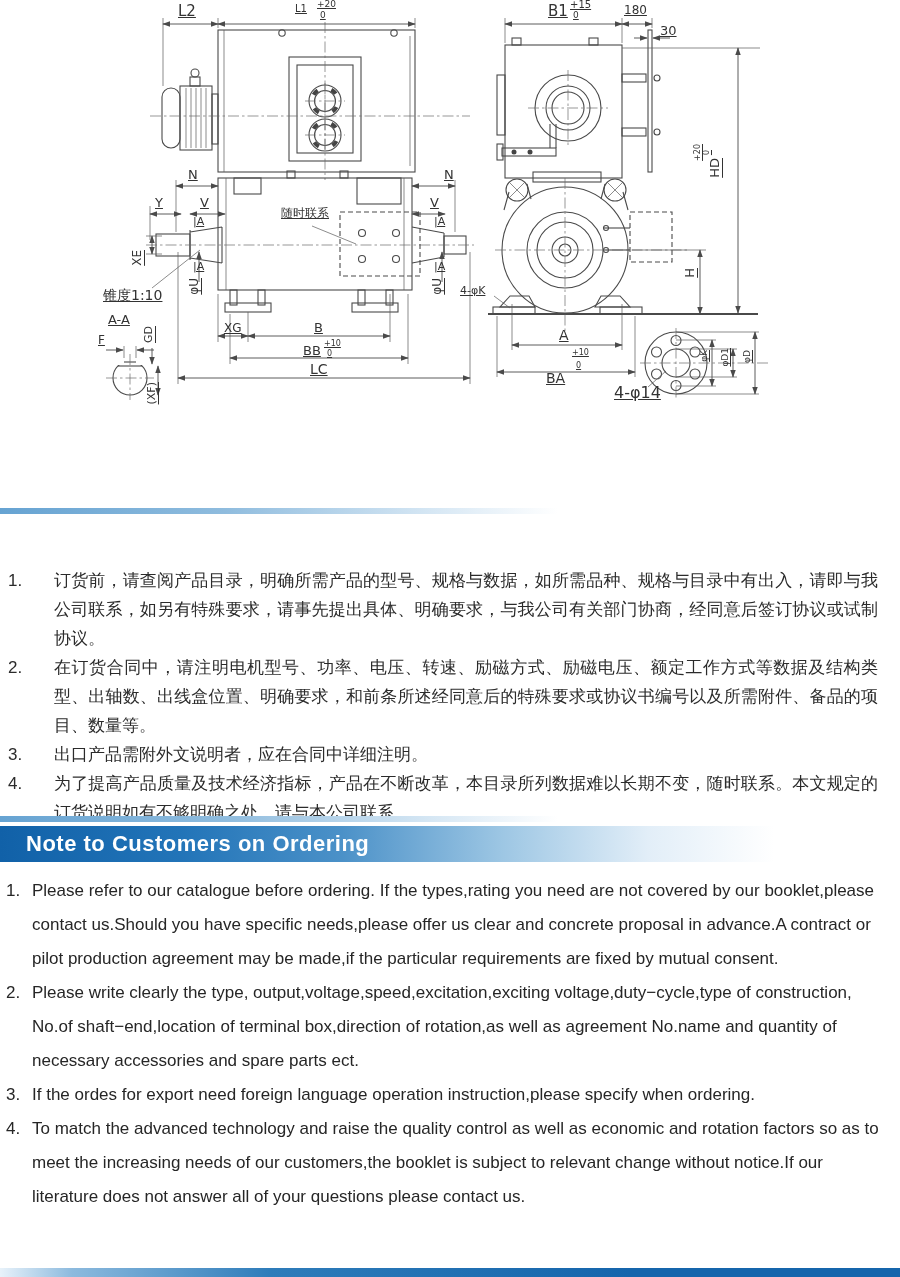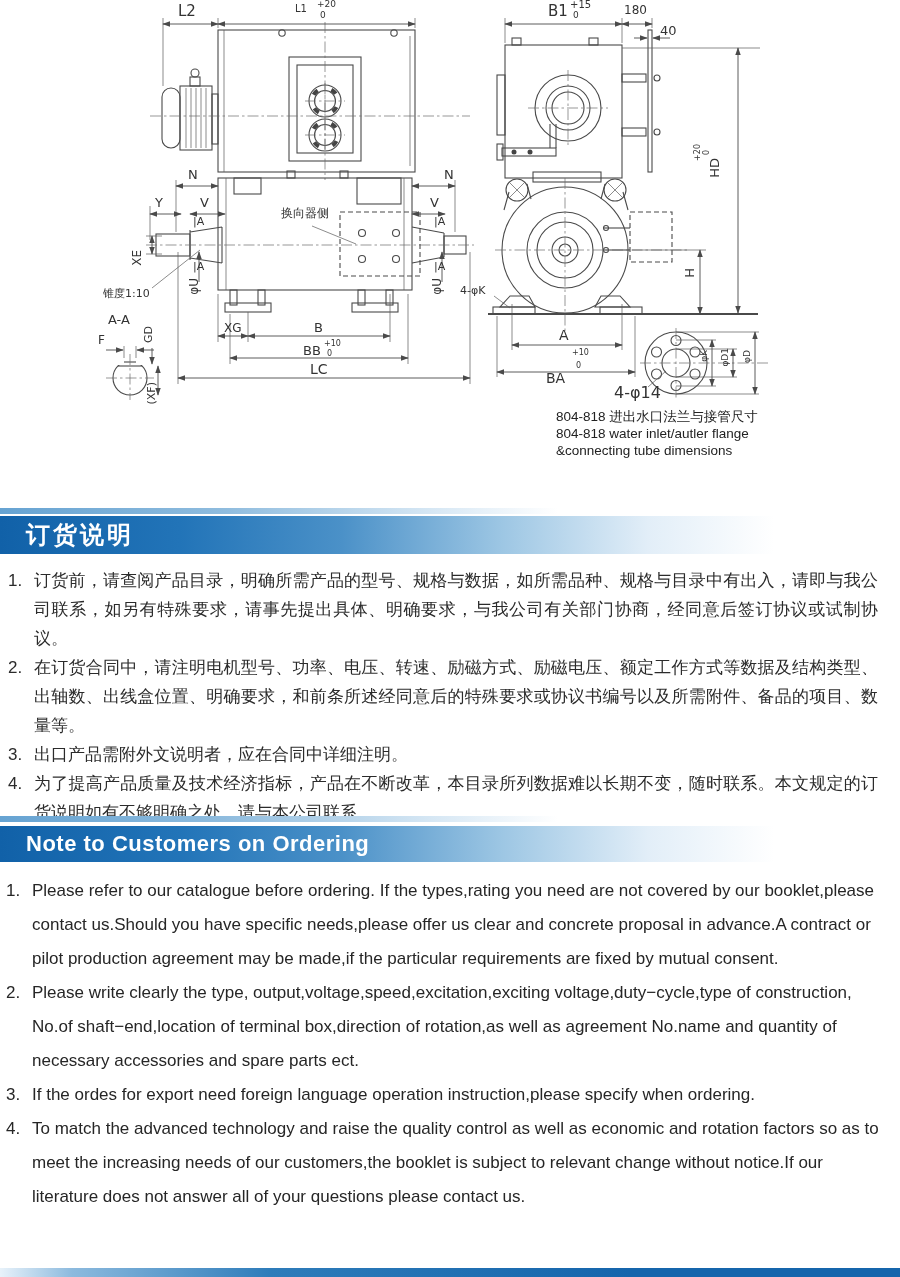--- a/index.html
+++ b/index.html
@@ -2,21 +2,21 @@
 <html><head>
 <meta charset="utf-8">
 <style>
   html,body{margin:0;padding:0;background:#fff;}
   .page{position:relative;width:900px;height:1277px;background:#fff;overflow:hidden;
         font-family:"Liberation Sans","DejaVu Sans",sans-serif;color:#2b2b2b;}
   
   .drawing{position:absolute;top:0;left:0;width:900px;height:505px;}
   .drawing svg{position:absolute;top:0;left:0;}
   .lbl{position:absolute;font-family:"DejaVu Sans",sans-serif;color:#333;
-       white-space:nowrap;line-height:1;}
+       white-space:nowrap;line-height:1;text-decoration:underline;}
   .vert{writing-mode:vertical-rl;transform:rotate(180deg);}
   .caption{position:absolute;left:556px;top:408px;font-size:13.5px;color:#222;line-height:17px;}
   .caption .c1{font-weight:500;}
   
   .ln{fill:none;stroke:#4a4a4a;stroke-width:1.1;}
   .thin{fill:none;stroke:#5a5a5a;stroke-width:0.7;}
   .dim{fill:none;stroke:#4a4a4a;stroke-width:0.9;}
   .dash{stroke-dasharray:5 3;}
   .cl{fill:none;stroke:#6a6a6a;stroke-width:0.7;stroke-dasharray:11 3 2.5 3;}
   
@@ -28,21 +28,21 @@
   .strip-zh{top:508px;}  .bar-zh{top:516px;height:38px;}
   .bar-zh span{font-size:24px;line-height:38px;letter-spacing:3px;}
   .strip-en{top:816px;}  .bar-en{top:826px;height:36px;}
   .bar-en span{font-size:22px;line-height:36px;letter-spacing:0.5px;}
   
   ol.list{list-style:none;margin:0;padding:0;position:absolute;}
   ol.list li{display:flex;}
   ol.list .num{flex:0 0 26px;}
   ol.list .txt{flex:1;}
   .zh-list{top:566px;left:8px;right:22px;font-size:17px;line-height:29px;}
-  .zh-list .txt{text-align:justify;}
+  .zh-list .txt{text-align:justify;margin-left:20px;}
   .en-list{top:874px;left:6px;right:16px;font-size:17px;line-height:34px;color:#262626;}
   
   .footer-bar{position:absolute;left:0;bottom:0;width:100%;height:9px;
      background:linear-gradient(90deg,#e8f2fa 0%,#8cbade 8%,#2e7cba 30%,#1565ac 70%,#1565ac 100%);}
 </style>
 </head>
 <body>
 
 <div class="page">
 
@@ -273,39 +273,39 @@
 
     <span class="lbl" style="left:178px;top:4px;font-size:15px">L2</span>
     <span class="lbl" style="left:295px;top:4px;font-size:10px">L1</span>
     <span class="lbl" style="left:317px;top:0px;font-size:9px">+20</span>
     <span class="lbl" style="left:320px;top:11px;font-size:9px">0</span>
 
     <span class="lbl" style="left:548px;top:4px;font-size:15px">B1</span>
     <span class="lbl" style="left:570px;top:0px;font-size:10px">+15</span>
     <span class="lbl" style="left:573px;top:11px;font-size:9px">0</span>
     <span class="lbl" style="left:624px;top:4px;font-size:12px">180</span>
-    <span class="lbl" style="left:660px;top:24px;font-size:13px">40</span>
+    <span class="lbl" style="left:660px;top:24px;font-size:13px">30</span>
     <span class="lbl vert" style="left:694px;top:144px;font-size:8px">+20</span>
     <span class="lbl vert" style="left:703px;top:150px;font-size:8px">0</span>
     <span class="lbl vert" style="left:708px;top:158px;font-size:13px">HD</span>
 
     <span class="lbl" style="left:188px;top:168px;font-size:13px">N</span>
     <span class="lbl" style="left:444px;top:168px;font-size:13px">N</span>
     <span class="lbl" style="left:155px;top:196px;font-size:13px">Y</span>
     <span class="lbl" style="left:200px;top:196px;font-size:13px">V</span>
     <span class="lbl" style="left:430px;top:196px;font-size:13px">V</span>
     <span class="lbl" style="left:193px;top:216px;font-size:11px">|A</span>
     <span class="lbl" style="left:193px;top:261px;font-size:11px">|A</span>
     <span class="lbl" style="left:434px;top:216px;font-size:11px">|A</span>
     <span class="lbl" style="left:434px;top:261px;font-size:11px">|A</span>
     <span class="lbl vert" style="left:131px;top:250px;font-size:12px">XE</span>
     <span class="lbl vert" style="left:188px;top:278px;font-size:12px">φU</span>
     <span class="lbl vert" style="left:431px;top:278px;font-size:12px">φU</span>
-    <span class="lbl" style="left:281px;top:207px;font-size:12px">换向器侧</span>
-    <span class="lbl" style="left:103px;top:288px;font-size:11px">锥度1:10</span>
+    <span class="lbl" style="left:281px;top:207px;font-size:12px">随时联系</span>
+    <span class="lbl" style="left:103px;top:288px;font-size:14px">锥度1:10</span>
     <span class="lbl" style="left:108px;top:313px;font-size:13px">A-A</span>
     <span class="lbl" style="left:98px;top:334px;font-size:12px">F</span>
     <span class="lbl vert" style="left:143px;top:326px;font-size:11px">GD</span>
     <span class="lbl vert" style="left:146px;top:382px;font-size:11px">(XF)</span>
     <span class="lbl" style="left:224px;top:322px;font-size:12px">XG</span>
     <span class="lbl" style="left:314px;top:321px;font-size:13px">B</span>
     <span class="lbl" style="left:303px;top:344px;font-size:13px">BB</span>
     <span class="lbl" style="left:324px;top:340px;font-size:8px">+10</span>
     <span class="lbl" style="left:327px;top:350px;font-size:8px">0</span>
     <span class="lbl" style="left:310px;top:362px;font-size:14px">LC</span>
@@ -314,31 +314,23 @@
     <span class="lbl vert" style="left:683px;top:268px;font-size:13px">H</span>
     <span class="lbl" style="left:559px;top:328px;font-size:14px">A</span>
     <span class="lbl" style="left:572px;top:349px;font-size:8px">+10</span>
     <span class="lbl" style="left:546px;top:371px;font-size:14px">BA</span>
     <span class="lbl" style="left:576px;top:362px;font-size:8px">0</span>
     <span class="lbl" style="left:614px;top:385px;font-size:16px">4-φ14</span>
     <span class="lbl vert" style="left:700px;top:350px;font-size:9px">φK</span>
     <span class="lbl vert" style="left:721px;top:348px;font-size:9px">φD1</span>
     <span class="lbl vert" style="left:743px;top:350px;font-size:9px">φD</span>
 
-    <div class="caption">
-      <div class="c1">804-818 进出水口法兰与接管尺寸</div>
-      <div>804-818 water inlet/autler flange</div>
-      <div>&amp;connecting tube dimensions</div>
-    </div>
   </div>
 
   <div class="strip strip-zh"></div>
-  <div class="bar bar-zh">
-    <span>订货说明</span>
-  </div>
   <ol class="list zh-list">
 
       <li>
         <span class="num">1.</span>
         <span class="txt">订货前，请查阅产品目录，明确所需产品的型号、规格与数据，如所需品种、规格与目录中有出入，请即与我公司联系，如另有特殊要求，请事先提出具体、明确要求，与我公司有关部门协商，经同意后签订协议或试制协议。</span>
       </li>
 
       <li>
         <span class="num">2.</span>
         <span class="txt">在订货合同中，请注明电机型号、功率、电压、转速、励磁方式、励磁电压、额定工作方式等数据及结构类型、出轴数、出线盒位置、明确要求，和前条所述经同意后的特殊要求或协议书编号以及所需附件、备品的项目、数量等。</span>

